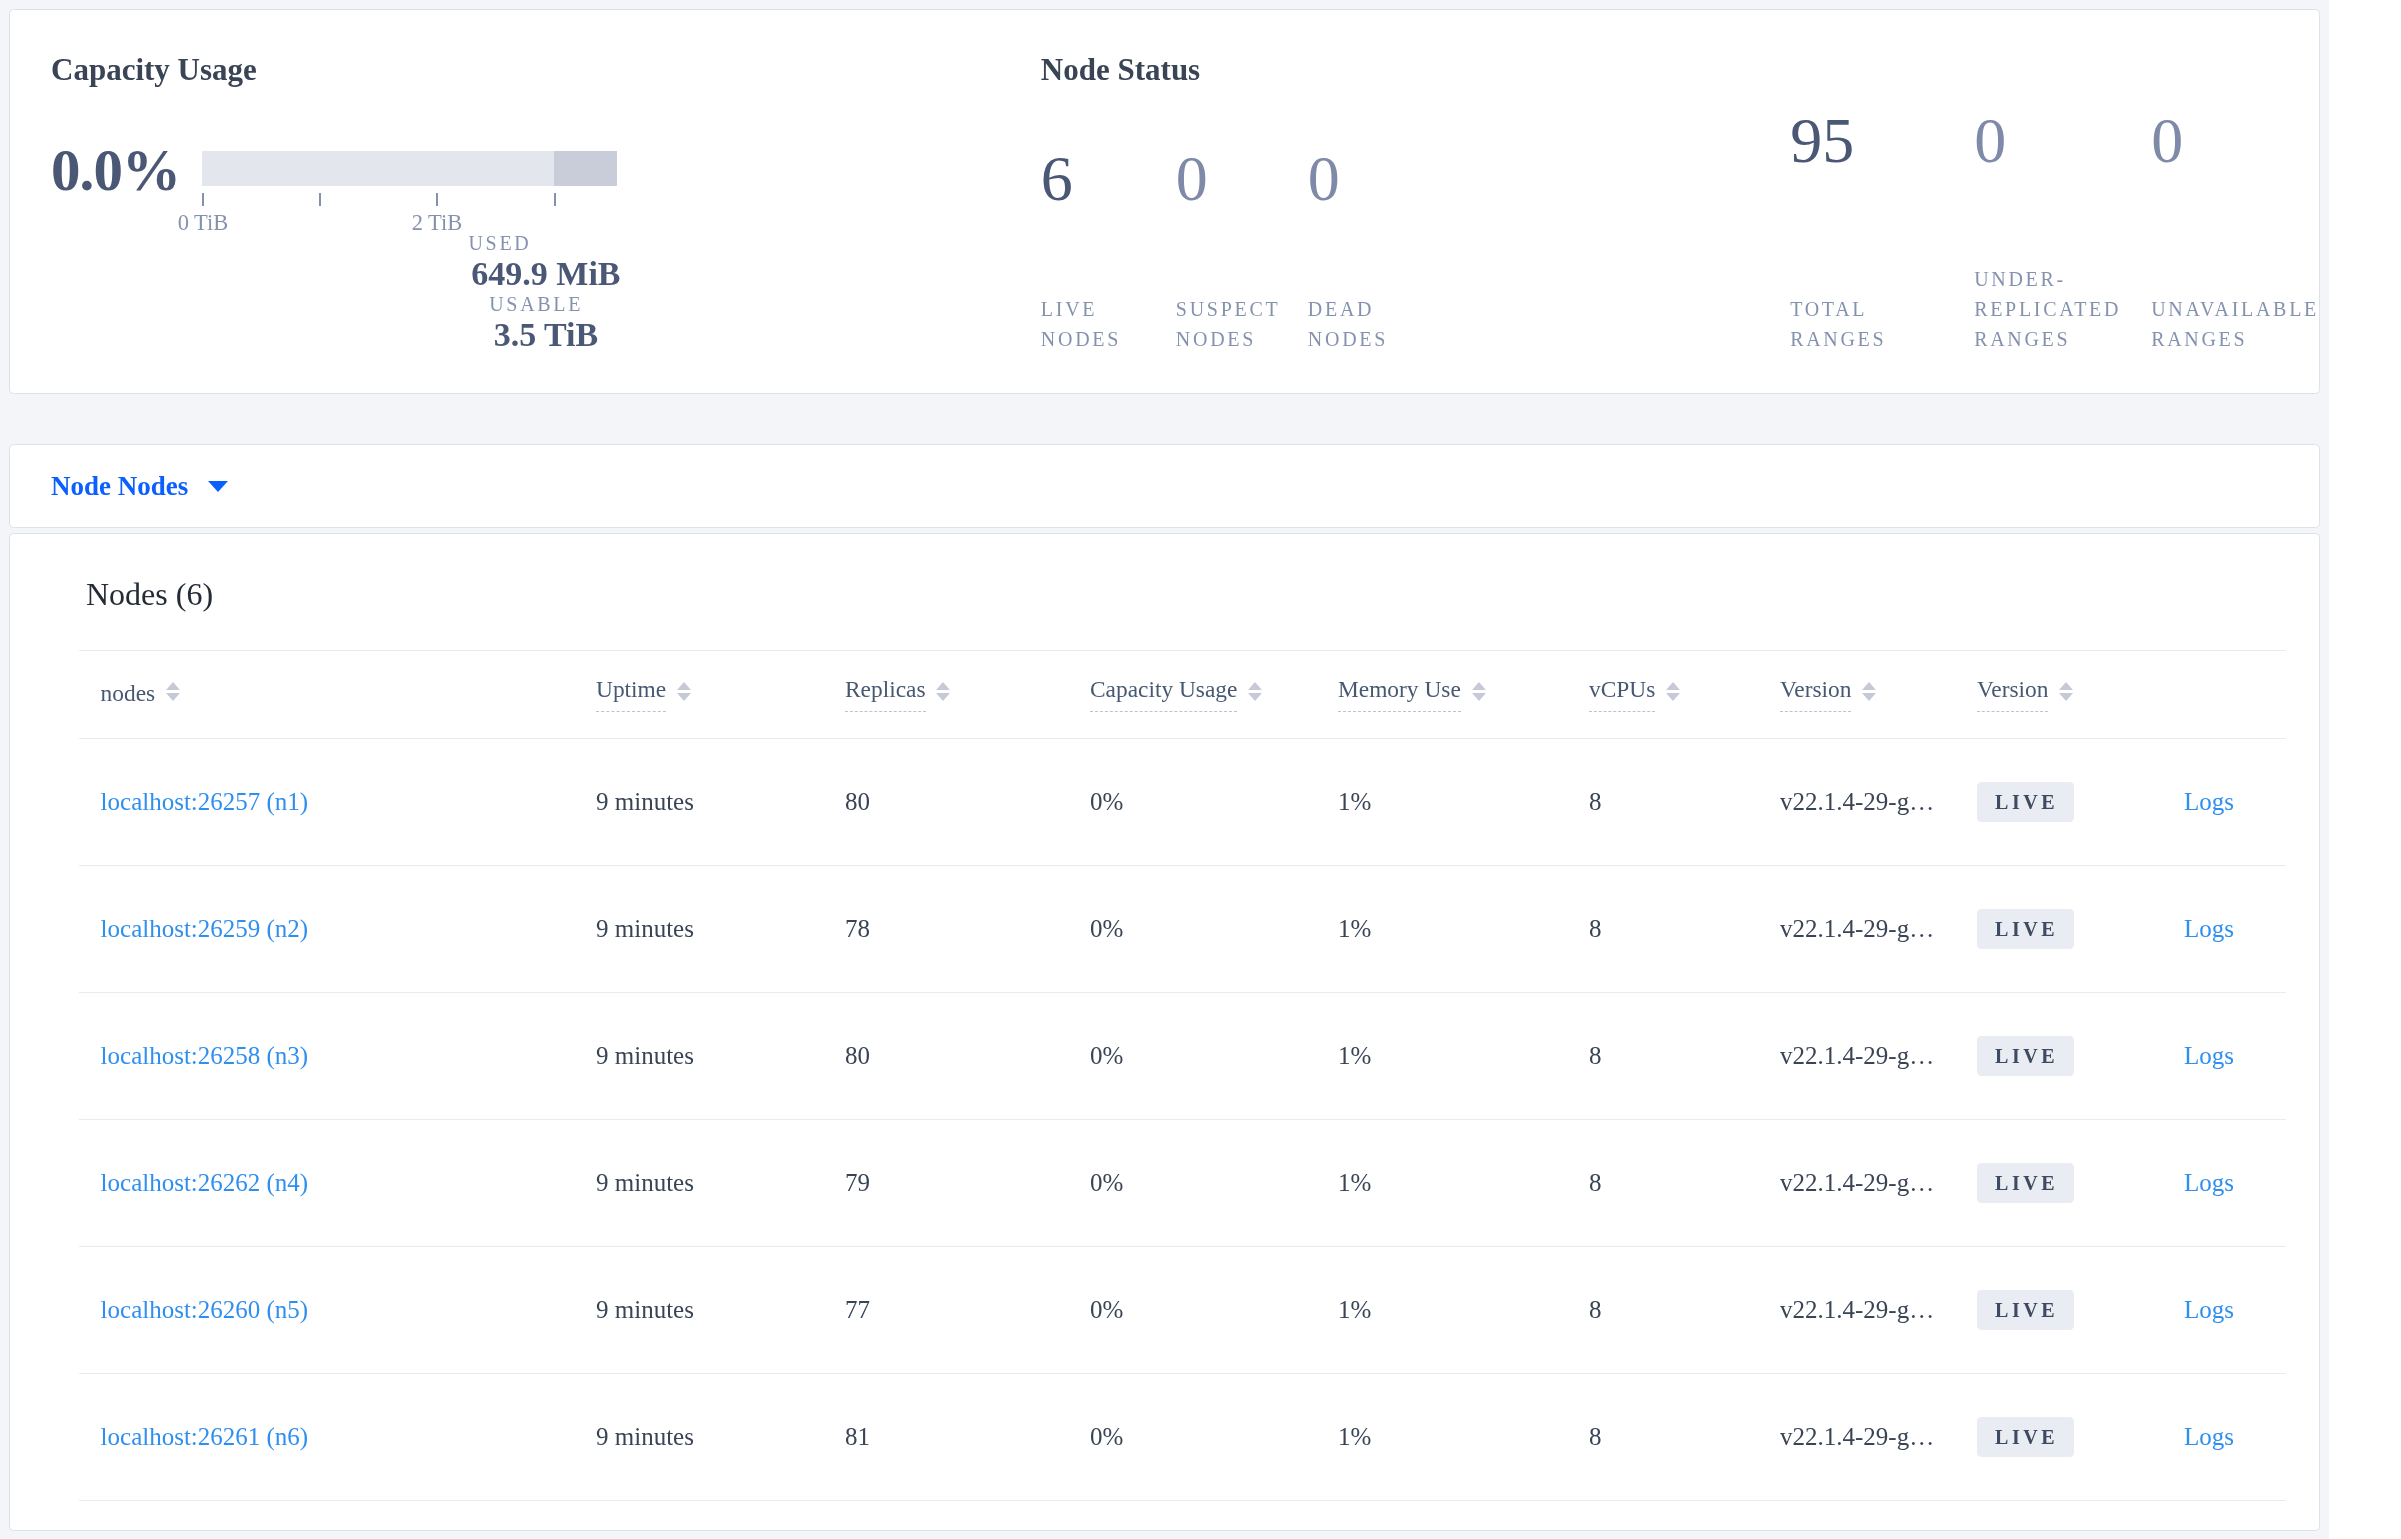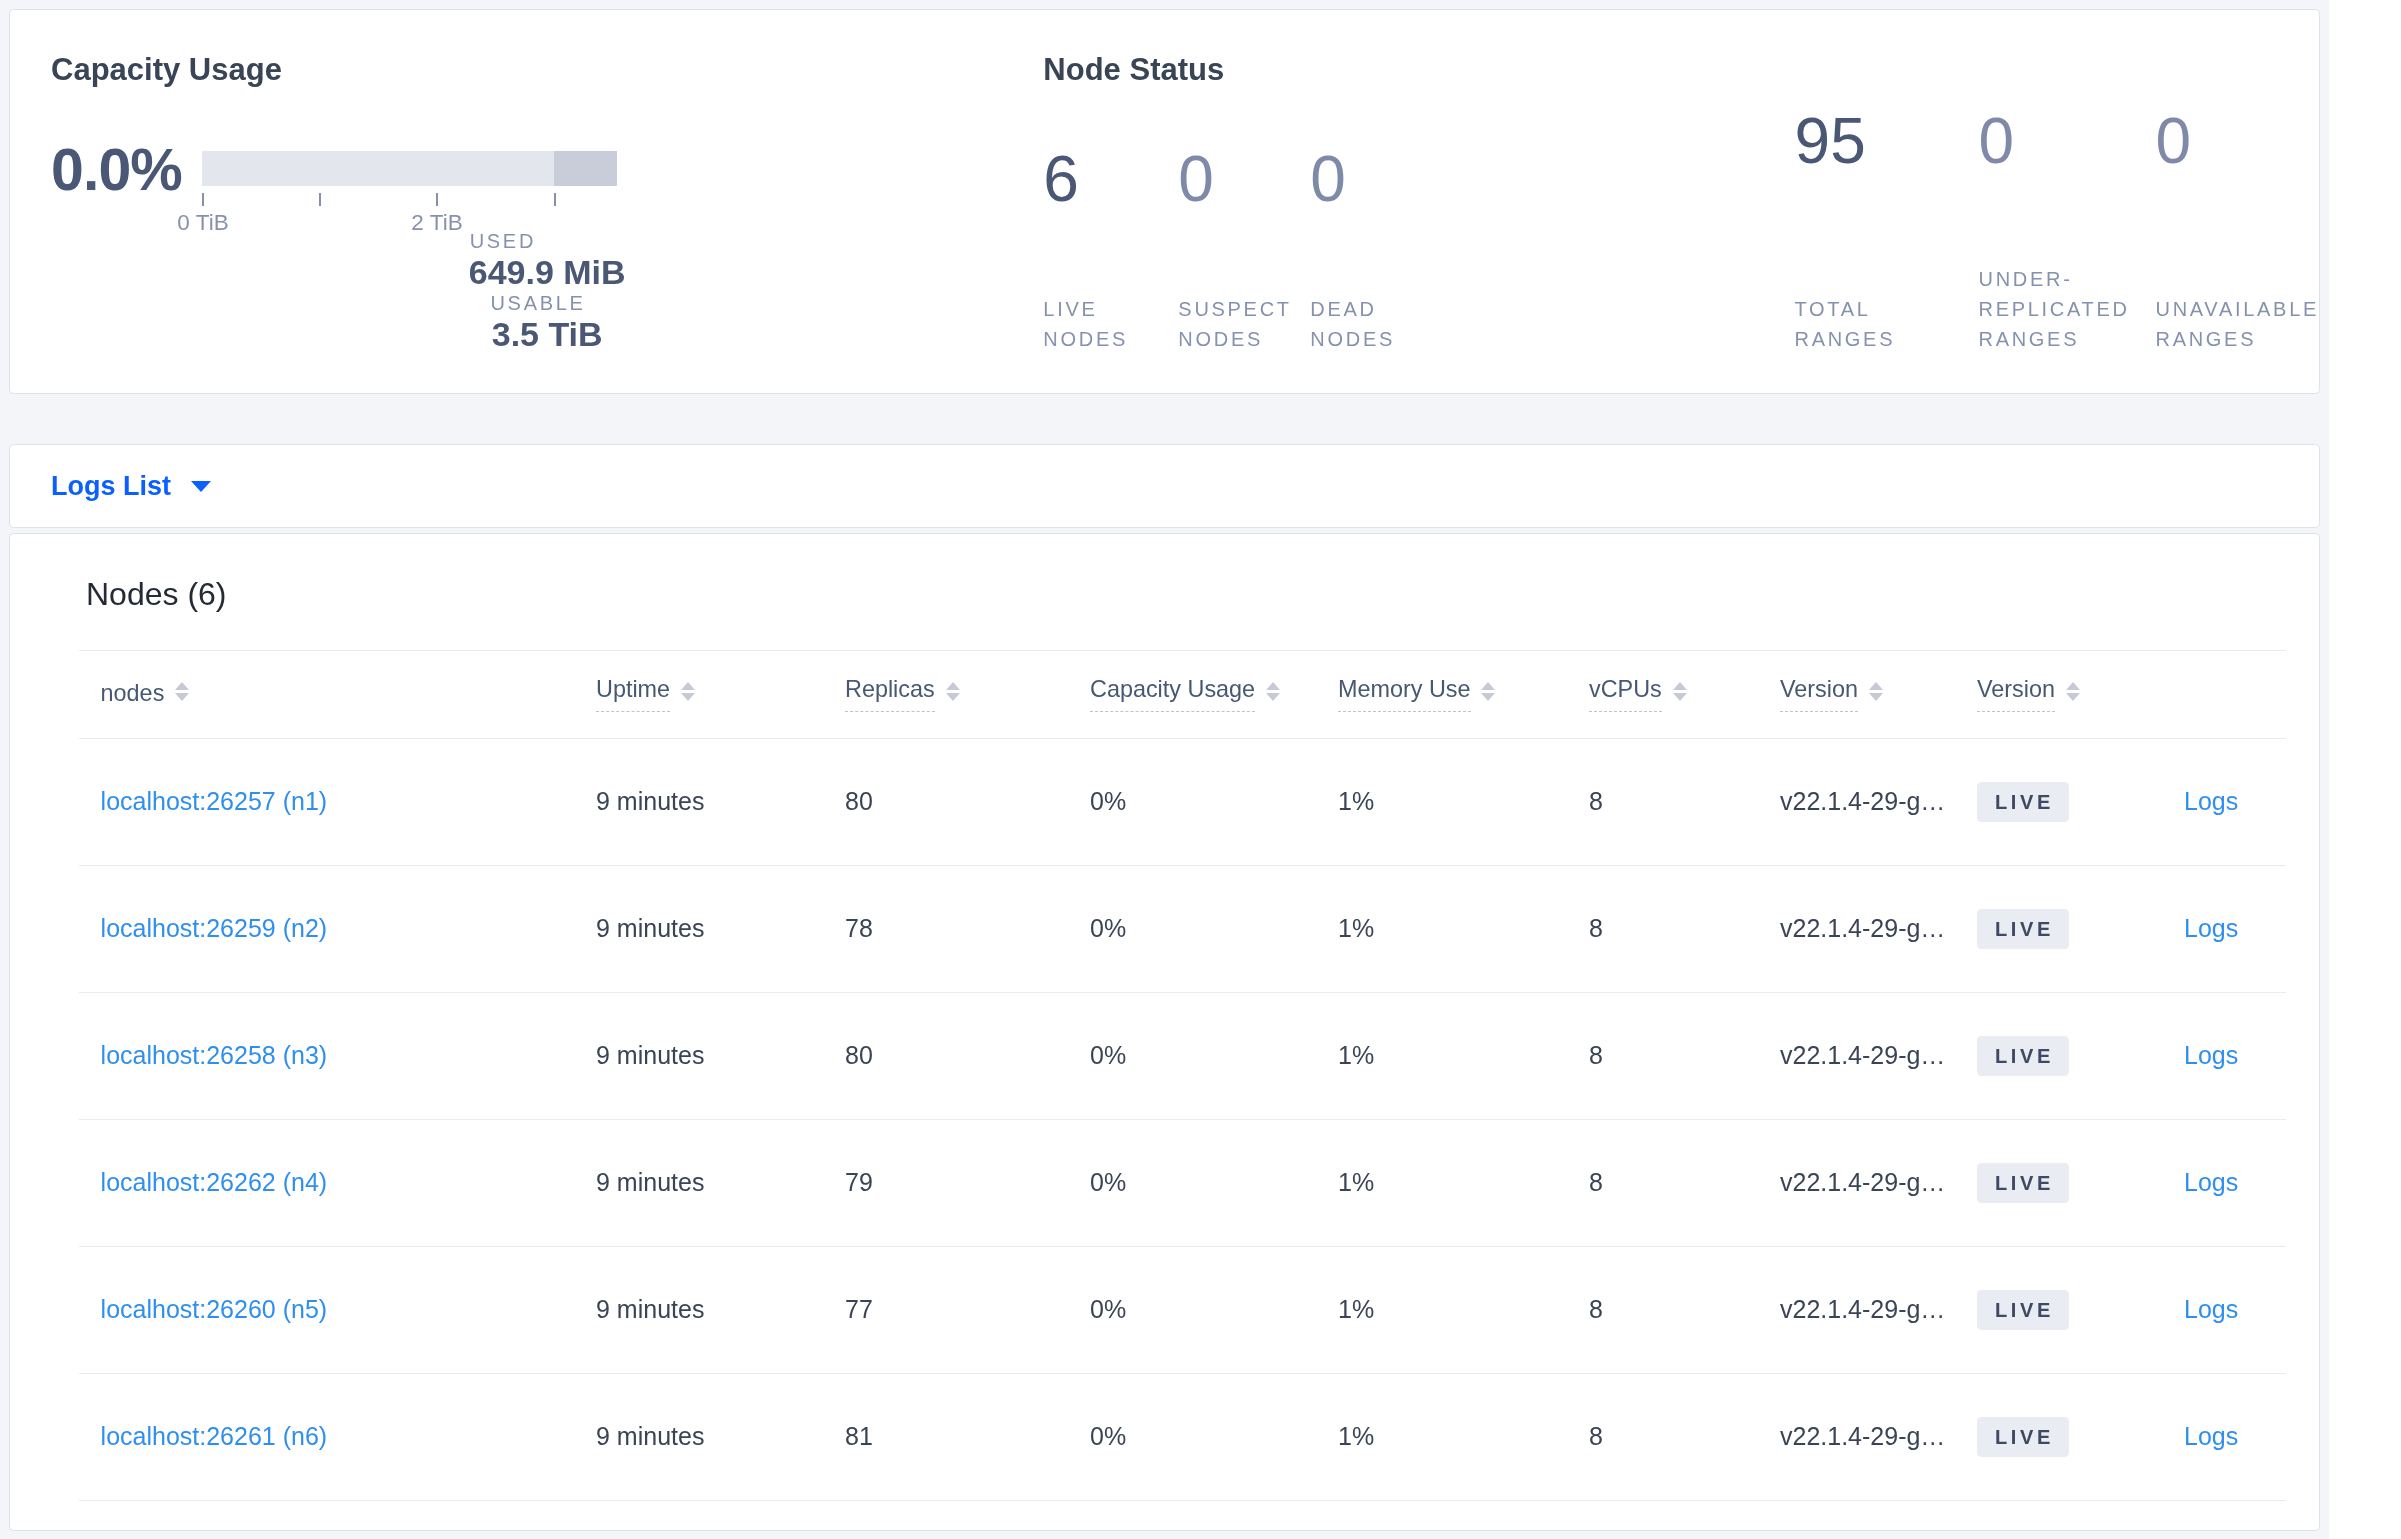--- a/index.html
+++ b/index.html
@@ -18,20 +18,21 @@
     --page-bg: #f3f5f9;
   }
   html,body{margin:0;padding:0;}
   body{font-family:"Liberation Sans", sans-serif;}
   .page{
     width:2329px;height:1540px;
     background:var(--page-bg);
     overflow:hidden;
     position:relative;
     box-sizing:border-box;
+    font-family:Liberation Serif, serif;
   }
   .card{
     background:#fff;
     border:0.9px solid var(--card-border);
     border-radius:4.5px;
     box-sizing:border-box;
     padding-left:35px;
   }
 
   
@@ -242,21 +243,21 @@
 REPLICATED
 RANGES</div>
         <div class="stat-label">UNAVAILABLE
 RANGES</div>
       </div>
     </section>
   </div>
 
   <div class="card nav-card">
     <button class="nav-dropdown">
-      <span class="nav-dropdown-label">Logs List</span>
+      <span class="nav-dropdown-label">Node Nodes</span>
       <span class="nav-caret"></span>
     </button>
   </div>
 
   <div class="card table-card">
     <h3 class="table-heading">Nodes (6)</h3>
 
     <div class="table-wrap">
 
       <div class="tr thead">

